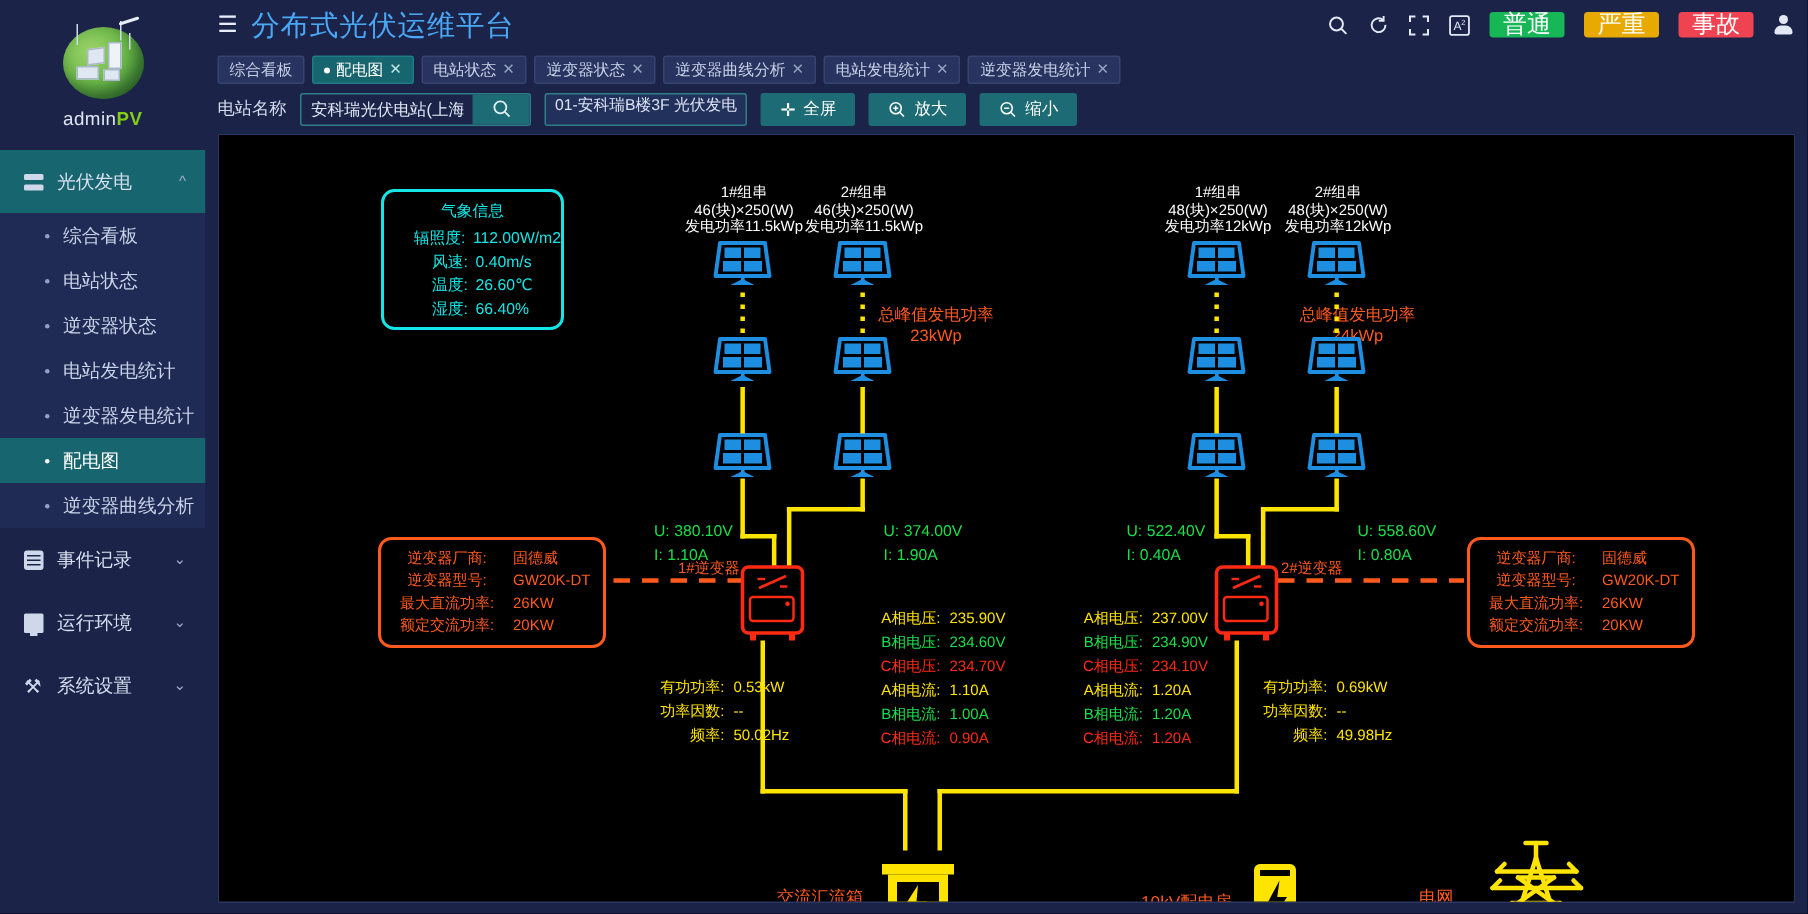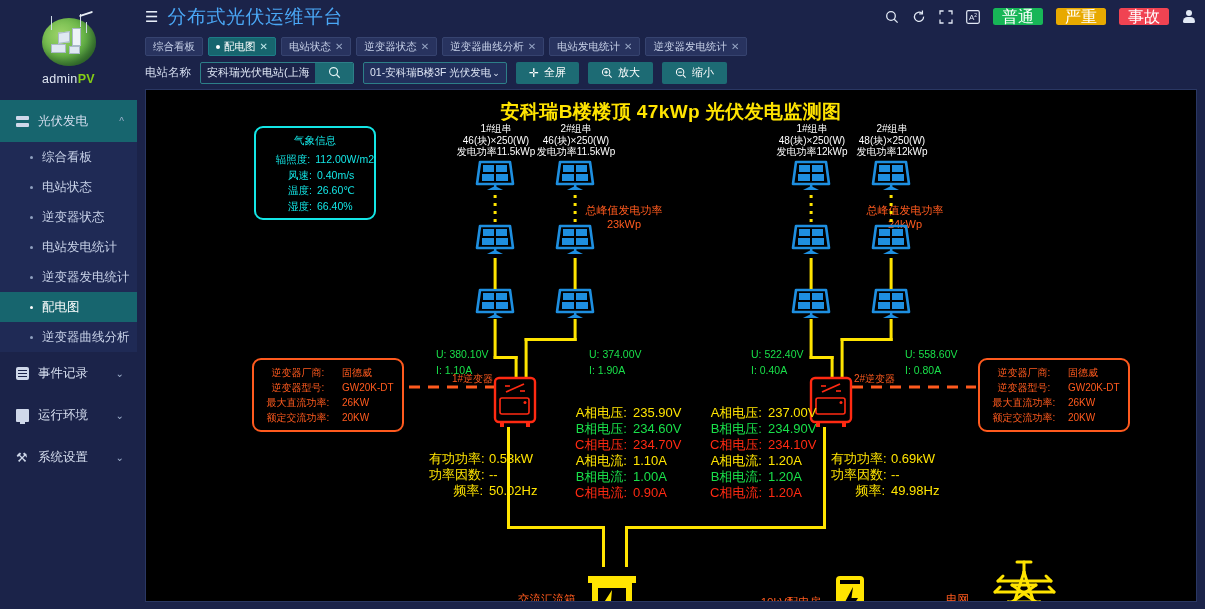--- a/index.html
+++ b/index.html
@@ -130,21 +130,21 @@
     width:114px; height:20px; background:transparent; border:0; outline:0;
     color:#dfe7f5; font-size:11px; padding:0 6px; font-family:inherit;
   }
   .tb-search .sbtn {
     width:38px; height:22px; background:#1d6b74; display:flex;
     align-items:center; justify-content:center; cursor:pointer;
   }
   .tb-select {
     height:22px; min-width:123px; background:#22305c; border:1px solid #2d7f88;
     border-radius:2px; display:flex; align-items:center; justify-content:space-between;
-    padding:0 6px; font-size:10.5px; color:#dbe3f3; cursor:pointer; gap:1px;
+    padding:0 6px; font-size:10.5px; color:#dbe3f3; cursor:pointer; gap:20px;flex-direction:column;
   }
   .tb-btn {
     height:22px; background:#1d6b74; border-radius:2px; display:flex;
     align-items:center; gap:5px; padding:0 13px; font-size:11px; color:#fff; cursor:pointer;
   }
 
   
   #canvas-wrap { flex:1; padding:0 8px 7px 8px; min-height:0; }
   #canvas {
     position:relative; width:100%; height:100%; background:#000;
@@ -174,21 +174,21 @@
 
   .invname { color:#ff5a1e; font-size:10px; white-space:nowrap; }
 
   .specbox {
     border:2px solid #ff5a1e; border-radius:9px; padding:5px 7px 5px 5px;
   }
   .specbox .srow { display:flex; font-size:10px; line-height:15px; color:#ff5a1e; white-space:nowrap; }
   .specbox .sk { text-align:center; }
   .specbox .sv { padding-left:5px; }
 
-  .mrow { display:flex; font-size:13px; line-height:16px; white-space:nowrap; }
+  .mrow { display:flex; font-size:10px; line-height:16px; white-space:nowrap; }
   .mrow .mk { text-align:right; }
   .mrow .mv { padding-left:6px; }
   .c-y { color:#ffe400; } .c-g { color:#19e04a; } .c-r { color:#ff2a12; }
 
   .botlbl { color:#ff5a1e; font-size:11.5px; line-height:15px; white-space:nowrap; }
 </style>
 </head>
 <body>
 
 <div id="app">
@@ -368,21 +368,20 @@
             <line x1="4" y1="6" x2="8" y2="6" stroke="#fff" stroke-width="1.2"></line>
             <line x1="9.3" y1="9.3" x2="12.4" y2="12.4" stroke="#fff" stroke-width="1.2"></line>
           </svg>
         <span>缩小</span>
       </div>
     </div>
 
     <div id="canvas-wrap">
       <div id="canvas">
 
-        <div class="abs dg-title">安科瑞B楼楼顶 47kWp 光伏发电监测图</div>
 
         <div class="abs weather">
           <div class="wt">气象信息</div>
           <div class="wrow">
             <span class="wk">辐照度:</span>
             <span class="wv">112.00W/m2</span>
           </div>
           <div class="wrow">
             <span class="wk">风速:</span>
             <span class="wv">0.40m/s</span>

